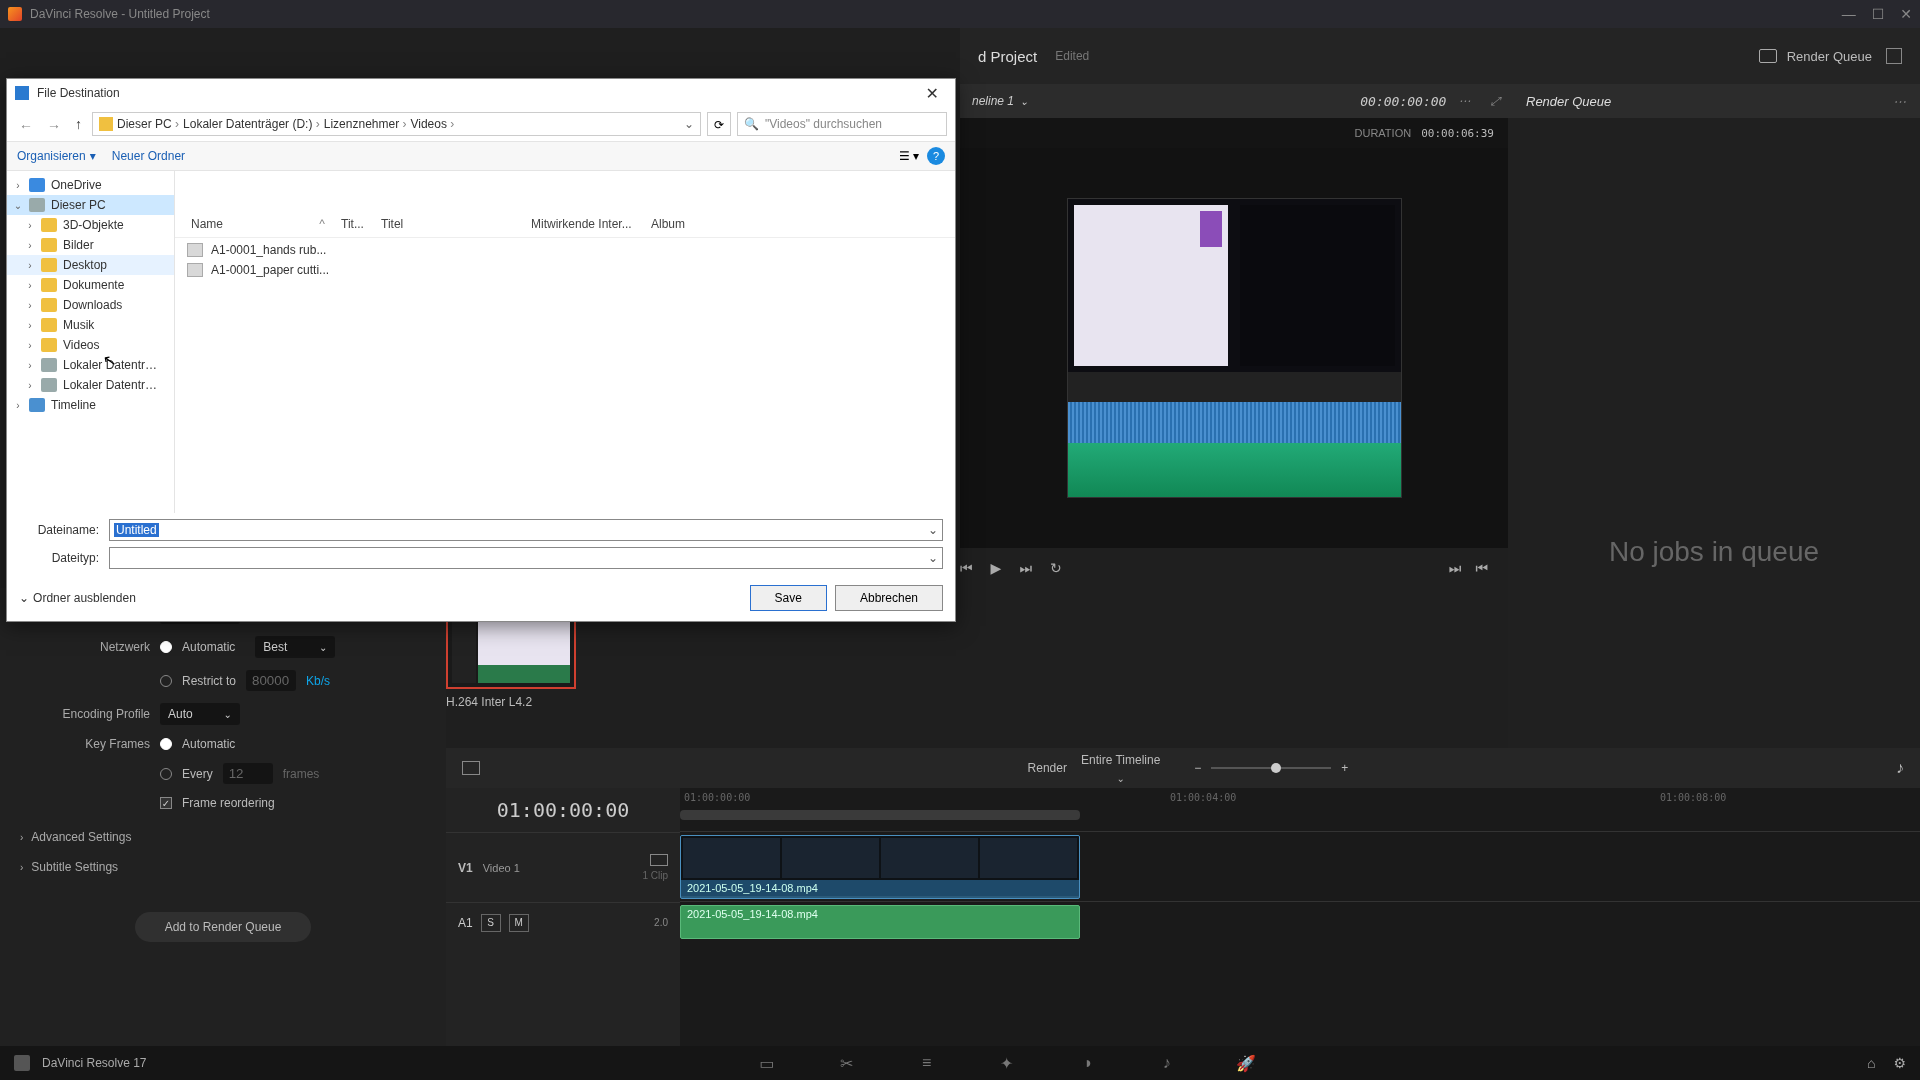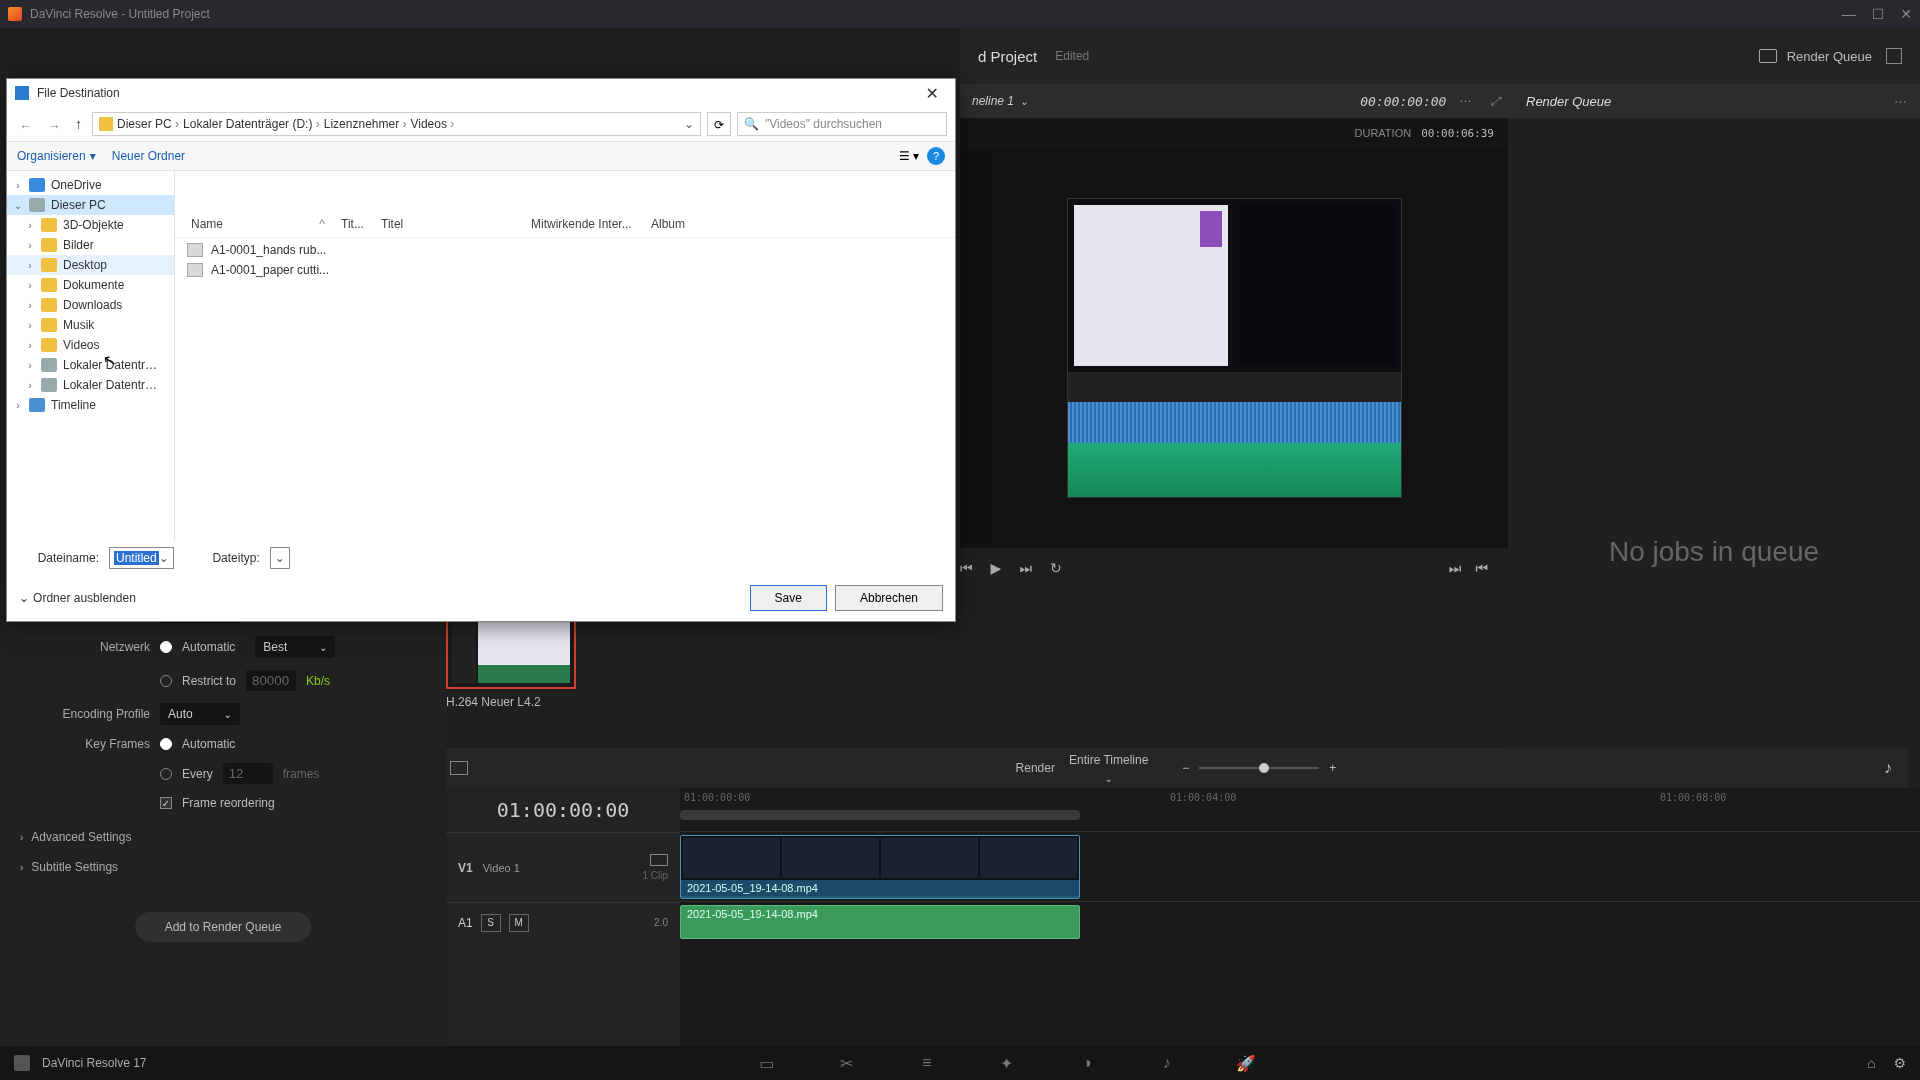--- a/index.html
+++ b/index.html
@@ -45,21 +45,21 @@
 .preview-inner .pv-top .pb{flex:1; background:#0a0a0e; margin:6px;}
 .preview-inner .pv-mid{ height:10%; background:#222;}
 .preview-inner .pv-wave{ height:18%; background:linear-gradient(#2a7,#185);}
 .preview-inner .pv-wave2{ height:14%; background:repeating-linear-gradient(90deg,#4a90d0,#4a90d0 2px,#2a70b0 2px,#2a70b0 4px);}
 
 .transport { position: absolute; top: 520px; left: 960px; width: calc(100% - 960px - 412px); height: 40px; display: flex; align-items: center; justify-content: center; gap: 18px; color: #aaa; }
 .transport .tbtn { font-size: 14px; cursor: pointer; }
 .transport .right-grp{ margin-left:auto; margin-right:20px; display:flex; gap:14px;}
 
 
-.render-bar { position: absolute; top: 720px; left: 434px; width: calc(100% - 446px - 0px); height: 40px; background: #262626; display: flex; align-items: center; padding: 0 16px; font-size: 12px; color: #bbb; }
+.render-bar { position: absolute; top: 720px; left: 446px; width: calc(100% - 446px - 0px); height: 40px; background: #262626; display: flex; align-items: center; padding: 0 16px; font-size: 12px; color: #bbb; }
 .render-bar .grid-ic{ width:18px;height:14px;border:1px solid #888;}
 .render-bar .r-label { margin-left: auto; }
 .render-bar .r-sel { margin: 0 14px; display:flex; align-items:center; gap:6px;flex-direction:column;}
 .render-bar .zoom { display: flex; align-items: center; gap: 10px; margin-left: 20px; }
 .render-bar .zoom .track{ width:120px;height:2px;background:#555;position:relative;}
 .render-bar .zoom .track .th{position:absolute;left:50%;top:-4px;width:10px;height:10px;border-radius:50%;background:#ccc;}
 .render-bar .music-ic{ margin-left:auto; font-size:16px;}
 
 
 .tl-area { position: absolute; top: 760px; left: 446px; right: 0; bottom: 0; background: #fca5a5; display: flex; }
@@ -139,21 +139,21 @@
 .fd-cols{ display:flex; padding:4px 8px; font-size:12px; color:#444; border-bottom:1px solid #eee;margin-top:40px;}
 .fd-cols .c{padding:2px 8px;}
 .fd-cols .c.name{flex:0 0 150px;display:flex;align-items:center;gap:4px;}
 .fd-cols .c.tit{flex:0 0 40px;}
 .fd-cols .c.titel{flex:0 0 150px;}
 .fd-cols .c.mit{flex:0 0 120px;}
 .fd-cols .c.alb{flex:1;}
 .fd-files{padding:2px 0;}
 .fd-files .f{display:flex;align-items:center;padding:3px 12px;gap:8px;font-size:12px;color:#333;}
 .fd-files .f .fi{width:16px;height:14px;background:#d8d8d8;border:1px solid #aaa;}
-.fd-bottom{ padding:6px 12px 10px; display:flex;flex-direction:row;gap:6px;}
+.fd-bottom{ padding:6px 12px 10px; display:flex;flex-direction:column;gap:6px;}
 .fd-row{display:flex;align-items:center;gap:10px;}
 .fd-row .flbl{width:80px;text-align:right;color:#333;}
 .fd-row .fval{flex:1;height:22px;border:1px solid #888;padding:0 4px;display:flex;align-items:center;}
 .fd-row .fval .selected{background:#2a70d0;color:#fff;padding:0 2px;}
 .fd-row .fval .dd{margin-left:auto;color:#555;}
 .fd-footer{display:flex;align-items:center;padding:6px 12px 10px;gap:10px;}
 .fd-footer .hide{color:#333;display:flex;align-items:center;gap:4px;}
 .fd-footer .btns{margin-left:auto;display:flex;gap:8px;}
 .fd-footer .btn{padding:5px 24px;border:1px solid #888;background:#efefef;font-size:12px;cursor:pointer;}
 .fd-footer .btn.primary{border:1.5px solid #2a70d0;}
@@ -247,21 +247,21 @@
   <div class="clip-browser">
     <div style="font-size:11px;color:#888;margin-bottom:4px;display:flex;gap:8px;">
       <span>01</span>
       <span style="font-family:monospace">00:00:00:00</span>
       <span>V1</span>
     </div>
     <div class="ct">
         <div class="cta"></div>
         <div class="ctb"></div>
       </div>
-    <div class="cl">H.264 Neuer L4.2</div>
+    <div class="cl">H.264 Inter L4.2</div>
   </div>
 
   <div class="render-bar">
     <span class="grid-ic"></span>
     <span class="r-label">Render</span>
     <div class="r-sel">
       <span>Entire Timeline</span>
       <span class="chev">⌄</span>
     </div>
     <div class="zoom">
@@ -333,21 +333,21 @@
       <div class="sel" style="margin-left:10px">
           <span>Best</span>
           <span class="chev">⌄</span>
         </div>
     </div>
     <div class="row">
       <span class="lbl"></span>
       <span class="radio"></span>
       <span>Restrict to</span>
       <input class="num" value="80000" style="">
-      <span style="color:#84cc16">Kb/s</span>
+      <span style="color:#0ea5e9">Kb/s</span>
     </div>
     <div class="row">
       <span class="lbl">Encoding Profile</span>
       <div class="sel">
           <span>Auto</span>
           <span class="chev">⌄</span>
         </div>
     </div>
     <div class="row">
       <span class="lbl">Key Frames</span>

